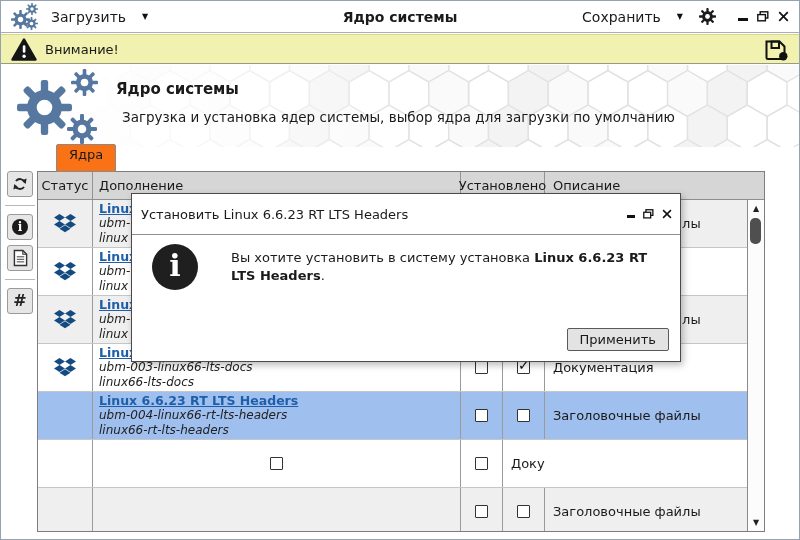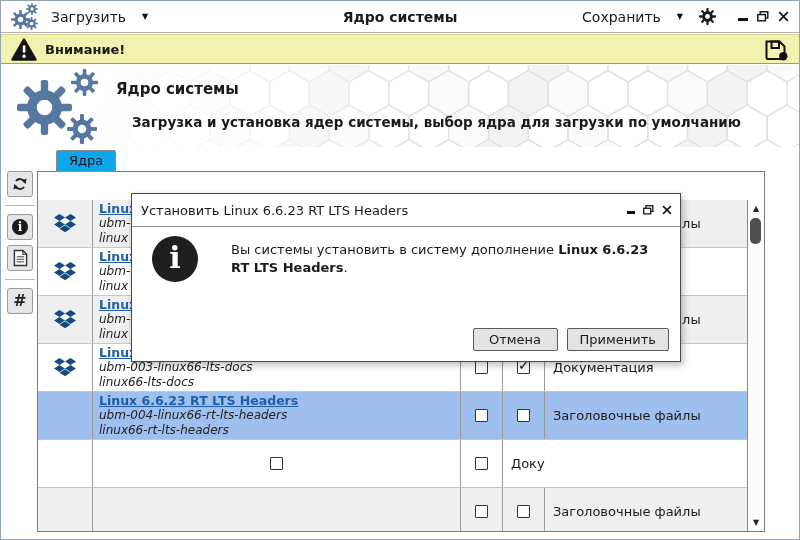--- a/index.html
+++ b/index.html
@@ -16,34 +16,34 @@
   .menu-label{font-size:14px;font-weight:500;cursor:default;display:flex;align-items:center;gap:16px;}
   .caret{font-size:8px;color:#111;}
   .tb-center{position:absolute;left:0;right:0;text-align:center;font-size:14px;font-weight:600;pointer-events:none;}
   .tb-right{margin-left:auto;display:flex;align-items:center;gap:16px;z-index:2;}
   .win-controls{display:flex;align-items:center;gap:9px;margin-left:6px;}
   .min-bar{display:inline-block;width:10px;height:3px;background:#111;margin-top:6px;}
   
   .warnbar{position:absolute;left:0;top:33px;right:0;height:30px;background:#f1f1b0;
     border-top:1px solid #d6d68e;border-bottom:1px solid #9a9a82;
     display:flex;align-items:center;padding:0 10px;gap:8px;}
-  .warn-label{font-size:13px;font-weight:700;}
+  .warn-label{font-size:13px;font-weight:400;}
   .warn-save{margin-left:auto;display:flex;align-items:center;}
   
   .hero{position:absolute;left:0;top:64px;right:0;height:82px;overflow:hidden;background:#fff;}
   .hero svg.hexes{position:absolute;left:0;top:0;width:100%;height:100%;}
   .hero .fade{position:absolute;inset:0;
     background:linear-gradient(90deg,#fff 0%,#fff 8%,rgba(255,255,255,.75) 25%,rgba(255,255,255,0) 55%);}
   .hero-gears{position:absolute;left:14px;top:4px;}
   .hero-text{position:absolute;left:115px;top:15px;}
   .hero-title{font-size:15px;font-weight:600;margin:0 0 11px 0;}
-  .hero-subtitle{font-size:13.5px;font-weight:700;margin:16px;}
+  .hero-subtitle{font-size:13.5px;font-weight:400;margin:6px;}
   
   .tabs{position:absolute;left:55px;top:146px;display:flex;align-items:flex-end;z-index:6;height:25px;}
-  .tab{height:22px;line-height:20px;padding:0 12px;background:#0ea5e9;border:1px solid #8a8a8a;
+  .tab{height:28px;line-height:20px;padding:0 12px;background:#f97316;border:1px solid #8a8a8a;
     font-size:13px;border-radius:2px 2px 0 0;margin-right:-1px;cursor:default;}
   .tab.active{height:25px;line-height:23px;background:#fff;border-bottom:1px solid #fff;z-index:7;}
   
   .sidebar{position:absolute;left:3px;top:170px;width:32px;display:flex;flex-direction:column;align-items:center;}
   .side-btn{width:26px;height:26px;border:1px solid #9a9a9a;background:#e6e6e6;border-radius:3px;
     display:flex;align-items:center;justify-content:center;margin-bottom:5px;cursor:default;}
   .side-sep{width:30px;border-top:1px solid #b8b8b8;margin:3px 0 8px 0;}
   .info-circle{width:16px;height:16px;border-radius:50%;background:#1a1a1a;color:#fff;
     font-family:"DejaVu Serif",serif;font-weight:bold;font-size:12px;line-height:16px;text-align:center;}
   .hash-glyph{font-size:16px;font-weight:bold;color:#222;line-height:1;}
@@ -73,21 +73,21 @@
   
   .vscroll{position:absolute;right:0;top:28px;bottom:0;width:17px;background:#fcfcfc;
     border-left:1px solid #8a8a8a;}
   .sb-btn{position:absolute;left:0;right:0;height:15px;display:flex;align-items:center;justify-content:center;
     font-size:8px;color:#222;}
   .sb-up{top:1px;} .sb-down{bottom:1px;}
   .sb-thumb{position:absolute;left:2px;top:18px;width:11px;height:26px;background:#4f4f4f;border-radius:5px;}
   
   .dialog{position:absolute;left:130px;top:192px;width:550px;height:169px;background:#fff;
     border:1px solid #4a4a4a;box-shadow:2px 3px 7px rgba(0,0,0,.28);z-index:20;}
-  .dlg-titlebar{height:33px;border-bottom:1px solid #8f8f8f;display:flex;align-items:center;
+  .dlg-titlebar{height:41px;border-bottom:1px solid #8f8f8f;display:flex;align-items:center;
     padding:0 8px 0 9px;font-size:13px;}
   .dlg-controls{margin-left:auto;display:flex;align-items:center;gap:8px;}
   .dlg-min{display:inline-block;width:8px;height:2.5px;background:#111;margin-top:5px;}
   .dlg-body{display:flex;align-items:center;padding:9px 16px 0 20px;}
   .dlg-icon{width:46px;height:46px;border-radius:50%;background:#1f1f1f;color:#fff;flex:0 0 46px;
     font-family:"DejaVu Serif",serif;font-weight:bold;font-size:30px;line-height:44px;text-align:center;}
   .dlg-msg{margin-left:33px;font-size:13px;line-height:18px;}
   .dlg-buttons{position:absolute;right:11px;bottom:10px;display:flex;gap:9px;}
   .btn{min-width:85px;height:23px;background:#e3e3e3;border:1px solid #5a5a5a;border-radius:2px;
     font-family:"DejaVu Sans",sans-serif;font-size:13px;display:flex;align-items:center;justify-content:center;
@@ -306,20 +306,26 @@
         </g>
       </svg>
     </div>
     <div class="side-sep"></div>
     <div class="side-btn">
       <span class="hash-glyph">#</span>
     </div>
   </div>
 
   <div class="table-wrap">
+    <div class="thead">
+      <div class="th center">Статус</div>
+      <div class="th addon">Дополнение</div>
+      <div class="th installed">Установлено</div>
+      <div class="th desc">Описание</div>
+    </div>
     <div class="tbody">
         <div class="trow shade-gray">
     <div class="td">
       <svg width="22" height="20" viewBox="0 0 22 20" fill="#154a80">
         <use href="#dropbox"></use>
       </svg>
     </div>
     <div class="td addon">
       <span class="addon-name">Linux</span>
       <span class="addon-sub">ubm-</span>
@@ -458,21 +464,20 @@
         <svg width="11" height="10">
             <use href="#restore"></use>
           </svg>
         <svg width="10" height="10">
             <use href="#closex"></use>
           </svg>
       </span>
     </div>
     <div class="dlg-body">
       <div class="dlg-icon">i</div>
-      <div class="dlg-msg"><span>Вы системы установить в систему дополнение </span><b>Linux 6.6.23 RT LTS Headers</b><span>.</span></div>
+      <div class="dlg-msg"><span>Вы хотите установить в систему установка </span><b>Linux 6.6.23 RT LTS Headers</b><span>.</span></div>
     </div>
     <div class="dlg-buttons">
-      <div class="btn">Отмена</div>
       <div class="btn">Применить</div>
     </div>
   </div>
 
 </div>
 
 </body></html>

